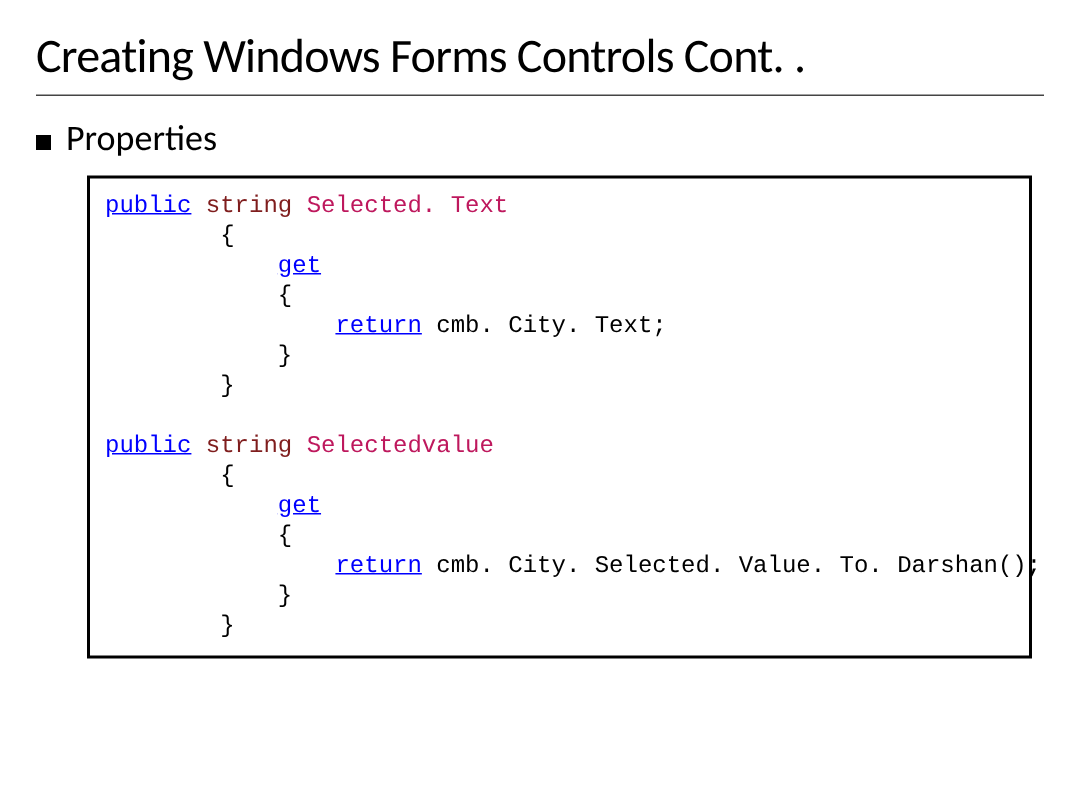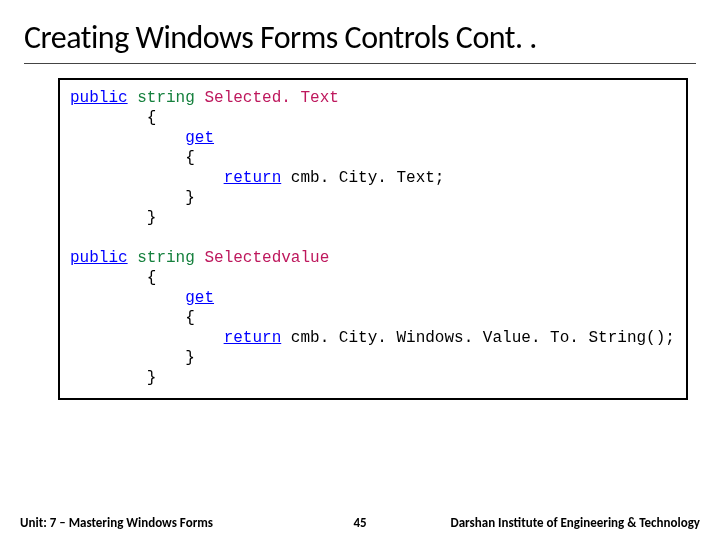--- a/index.html
+++ b/index.html
@@ -6,51 +6,50 @@
   html, body { width: 720px; height: 540px; font-family: Calibri, "Segoe UI", Arial, sans-serif; background: #fff; color: #000; }
   .slide { width: 720px; height: 540px; position: relative; padding: 18px 24px 0 24px; }
   .title { font-size: 32px; font-weight: 400; letter-spacing: -0.5px; margin-bottom: 6px; }
   .hr { border: none; border-top: 1.5px solid #444; margin: 4px 0 14px 0; }
   .bullet-row { display: flex; align-items: baseline; margin-bottom: 10px; }
   .bullet { width: 10px; height: 10px; background: #000; margin-right: 10px; margin-top: 6px; flex-shrink: 0; }
   .bullet-text { font-size: 24px; }
   .code-box { margin-left: 34px; margin-right: 8px; border: 2px solid #000; padding: 8px 10px 10px 10px; background: #fff; }
   pre { font-family: Consolas, "Courier New", monospace; font-size: 16px; line-height: 1.25; white-space: pre; }
   .kw { color: #0000ff; text-decoration: underline; }
-  .typ { color: #15803d; }
+  .typ { color: #7f1d1d; }
   .plain { color: #be185d; }
   .footer { position: absolute; bottom: 10px; left: 0; right: 0; display: flex; align-items: baseline; font-size: 13px; font-weight: 600; padding: 0 20px; }
   .footer .left { flex: 1; text-align: left; }
   .footer .page { width: 60px; text-align: center; }
   .footer .right { flex: 1; text-align: right; }
 </style>
 </head>
 <body>
 
 <div class="slide">
   <div class="title">Creating Windows Forms Controls Cont. .</div>
   <hr class="hr">
 
+  <div class="bullet-row">
+    <span class="bullet"></span>
+    <span class="bullet-text">Properties</span>
+  </div>
 
   <div class="code-box">
 <pre><span class="kw">public</span><span class="typ"> string </span><span class="plain">Selected. Text</span>
 <span>        {</span>
 <span>            </span><span class="kw">get</span>
 <span>            {</span>
 <span>                </span><span class="kw">return</span><span> cmb. City. Text;</span>
 <span>            }</span>
 <span>        }</span>
 <span></span>
 <span class="kw">public</span><span class="typ"> string </span><span class="plain">Selectedvalue</span>
 <span>        {</span>
 <span>            </span><span class="kw">get</span>
 <span>            {</span>
-<span>                </span><span class="kw">return</span><span> cmb. City. Windows. Value. To. String();</span>
+<span>                </span><span class="kw">return</span><span> cmb. City. Selected. Value. To. Darshan();</span>
 <span>            }</span>
 <span>        }</span></pre>
   </div>
 
-  <div class="footer">
-    <span class="left">Unit: 7 – Mastering Windows Forms</span>
-    <span class="page">45</span>
-    <span class="right">Darshan Institute of Engineering &amp; Technology</span>
-  </div>
 </div>
 
 </body></html>

